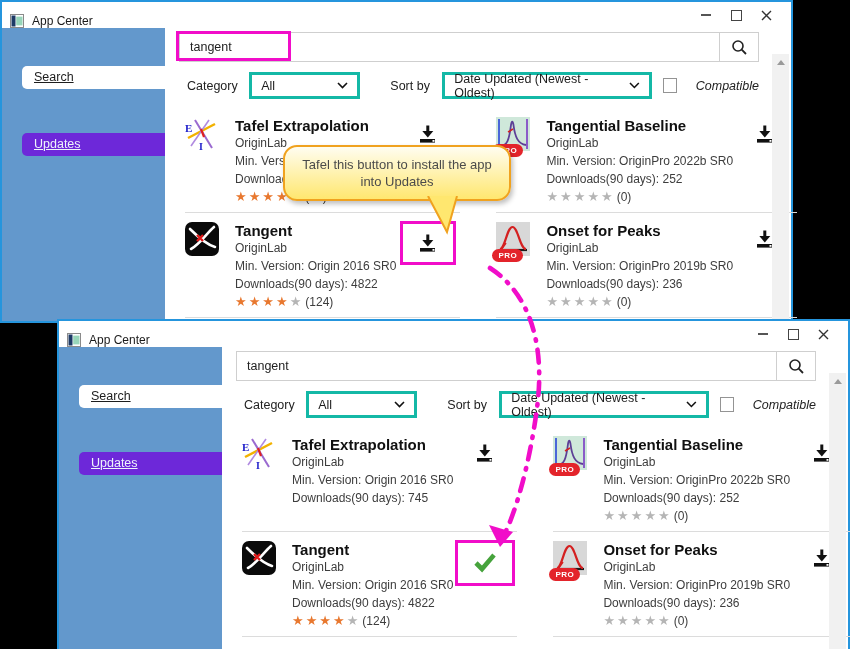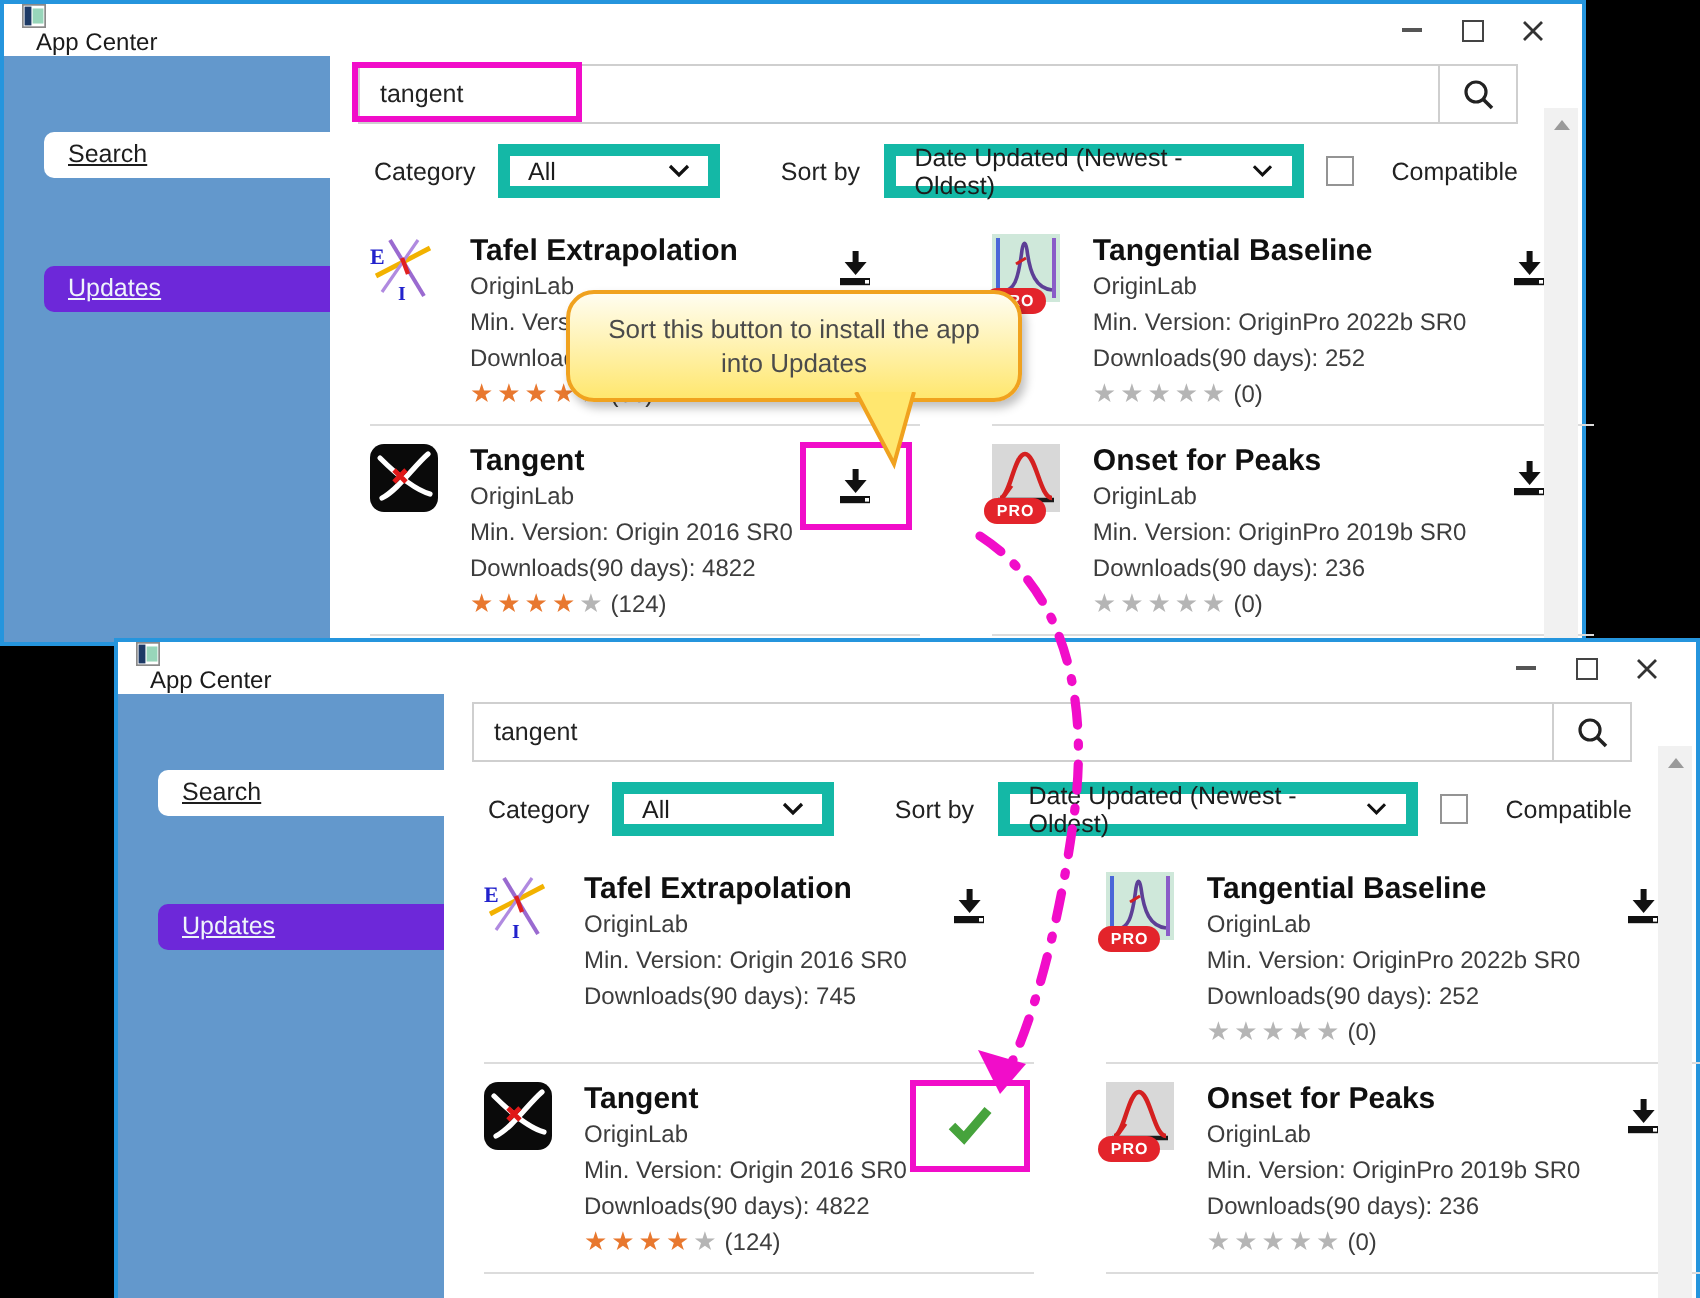--- a/index.html
+++ b/index.html
@@ -5,21 +5,21 @@
   html,body{margin:0;padding:0;}
   body{
     width:850px;height:649px;position:relative;overflow:hidden;
     background:#000;font-family:"Liberation Sans",sans-serif;
     -webkit-font-smoothing:antialiased;
   }
   .win{position:absolute;background:#fff;border:2px solid #2595dd;box-sizing:border-box;}
   #win-top{left:0;top:0;width:793px;height:323px;z-index:1;}
   #win-bottom{left:57px;top:319px;width:793px;height:334px;z-index:10;}
 
-  .titlebar{height:26px;display:flex;align-items:flex-start;padding-left:8px;background:#fff;position:relative;flex-direction:column;}
+  .titlebar{height:26px;display:flex;align-items:flex-end;padding-left:8px;background:#fff;position:relative;}
   .titlebar .title{font-size:12px;color:#1a1a1a;margin-left:8px;}
   .win-controls{position:absolute;right:10px;top:0;height:26px;display:flex;align-items:center;}
   .wc-btn{width:30px;height:26px;display:flex;align-items:center;justify-content:center;}
   .min-glyph{display:block;width:10px;height:1.5px;background:#555;}
   .max-glyph{display:block;width:9px;height:9px;border:1.4px solid #444;background:#fff;}
 
   .sidebar{position:absolute;left:0;top:26px;bottom:0;width:163px;background:#6398cc;padding-top:38px;box-sizing:border-box;}
   .side-tab{margin-left:20px;height:23px;line-height:23px;padding-left:12px;font-size:12.5px;
     border-radius:5px 0 0 5px;margin-bottom:8px;text-decoration:underline;}
   .side-tab.active{background:#fff;color:#1d1d1d;}
@@ -32,27 +32,27 @@
 
   .search-row{position:absolute;left:14px;top:4px;right:32px;height:30px;display:flex;}
   .search-input-wrap{flex:1;position:relative;}
   input.search{width:100%;height:100%;box-sizing:border-box;border:1px solid #cfcfcf;border-right:none;
     padding:0 10px;font-size:12.5px;color:#222;outline:none;background:#fff;font-family:"Liberation Sans",sans-serif;}
   .search-btn{width:40px;height:30px;border:1px solid #cfcfcf;background:#fff;display:flex;align-items:center;justify-content:center;box-sizing:border-box;}
   .search-highlight{position:absolute;left:-3px;top:-1px;width:115px;height:30px;border:3px solid #F10DC9;box-sizing:border-box;pointer-events:none;z-index:5;}
 
   .filter-row{position:absolute;left:22px;top:44px;right:32px;height:27px;display:flex;align-items:center;font-size:12.5px;color:#222;justify-content:space-between;}
   .lbl-cat{width:67px;}
-  .dropdown{height:27px;border:6px solid #14b8a6;display:flex;align-items:center;justify-content:space-between;
+  .dropdown{height:27px;border:3px solid #14b8a6;display:flex;align-items:center;justify-content:space-between;
     padding:0 9px;box-sizing:border-box;background:#fff;font-size:12.5px;color:#1c1c1c;}
   .dd-cat{width:118px;margin-right:30px;}
   .lbl-sort{width:56px;margin-left:0;}
   .dd-sort{width:224px;}
   .chk{width:13px;height:13px;border:1px solid #949494;margin-left:11px;background:#fff;}
-  .lbl-comp{margin-left:19px;}
+  .lbl-comp{margin-left:19px;font-style:italic;}
 
   .apps{position:absolute;left:0;right:20px;top:80px;bottom:0;display:grid;grid-template-columns:1fr 1fr;grid-auto-rows:105px;}
   .app-card{margin:0 16px 0 20px;border-bottom:1px solid #dcdcdc;display:flex;padding-top:9px;box-sizing:border-box;}
   .app-icon-col{width:34px;margin-right:16px;position:relative;flex:none;}
   .pro-badge{position:absolute;left:-4px;top:27px;background:#E3242B;color:#fff;font-size:8px;font-weight:bold;
     padding:2px 6px;border-radius:8px;letter-spacing:.5px;}
   .app-info{flex:1;font-size:12px;color:#3d3d3d;min-width:0;}
   .app-name{font-weight:bold;font-size:15px;color:#101010;line-height:17px;}
   .app-line{line-height:18px;white-space:nowrap;}
   .stars-row{line-height:17px;font-size:13px;white-space:nowrap;}
@@ -245,21 +245,21 @@
               <path d="M10.8,1.5 v7" stroke="#111" stroke-width="3"></path>
               <polygon points="5.3,7 16.3,7 10.8,13.5" fill="#111"></polygon>
             </svg>
         </div>
       </div>
 
     </div>
   </div>
 
   <div class="tooltip">
-    <span>Sort this button to install the app</span>
+    <span>Tafel this button to install the app</span>
     <span>into Updates</span>
   </div>
   <svg class="tooltip-tail" width="44" height="40" viewBox="0 0 44 40">
     <path d="M8,0 L27,36 L37,0 Z" fill="#ffe76f"></path>
     <path d="M8,0 L27,36 L37,0" fill="none" stroke="#F0A21F" stroke-width="2"></path>
   </svg>
 </div>
 
 <div class="win" id="win-bottom">
   <div class="titlebar">

